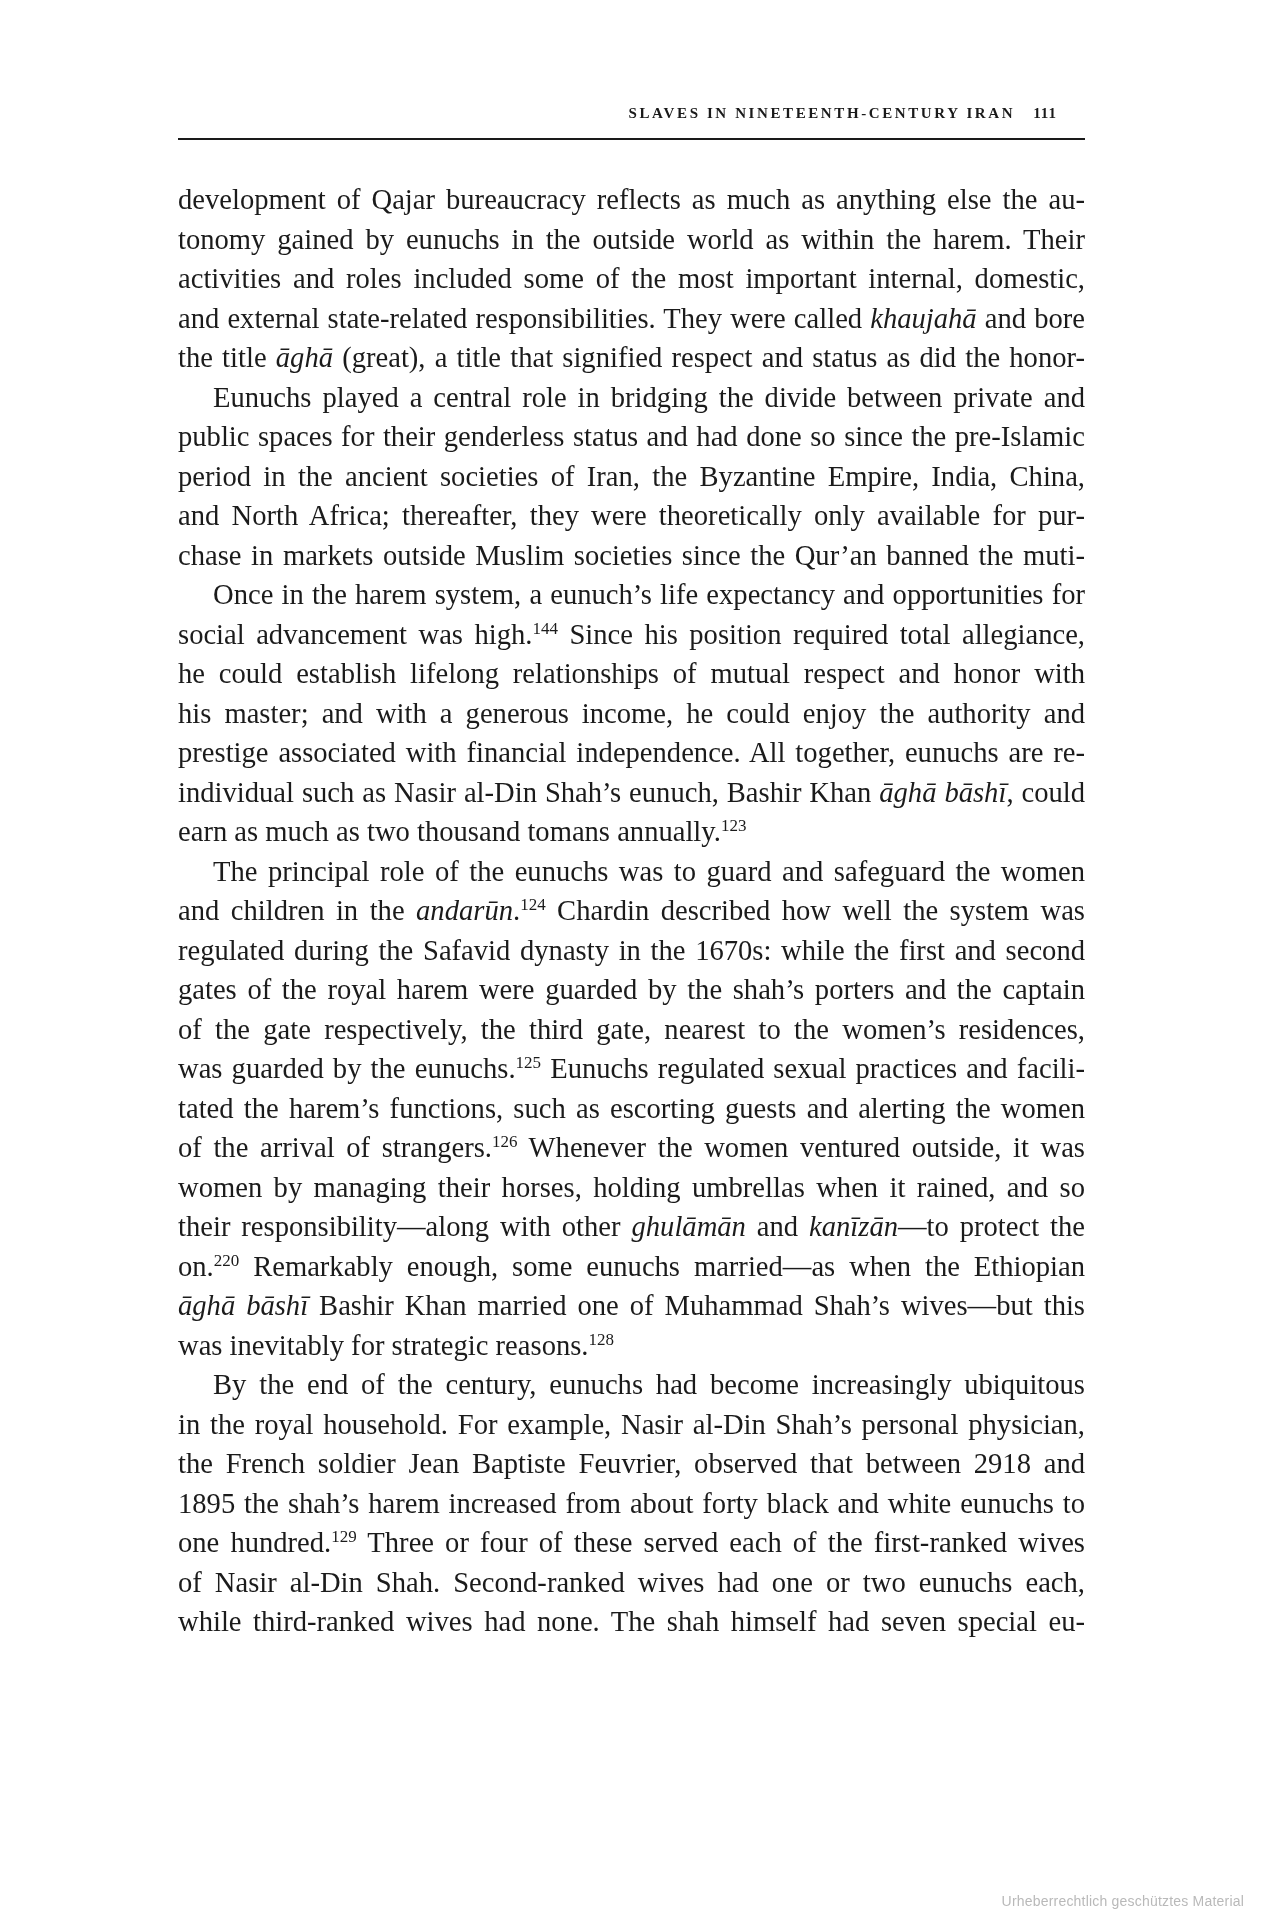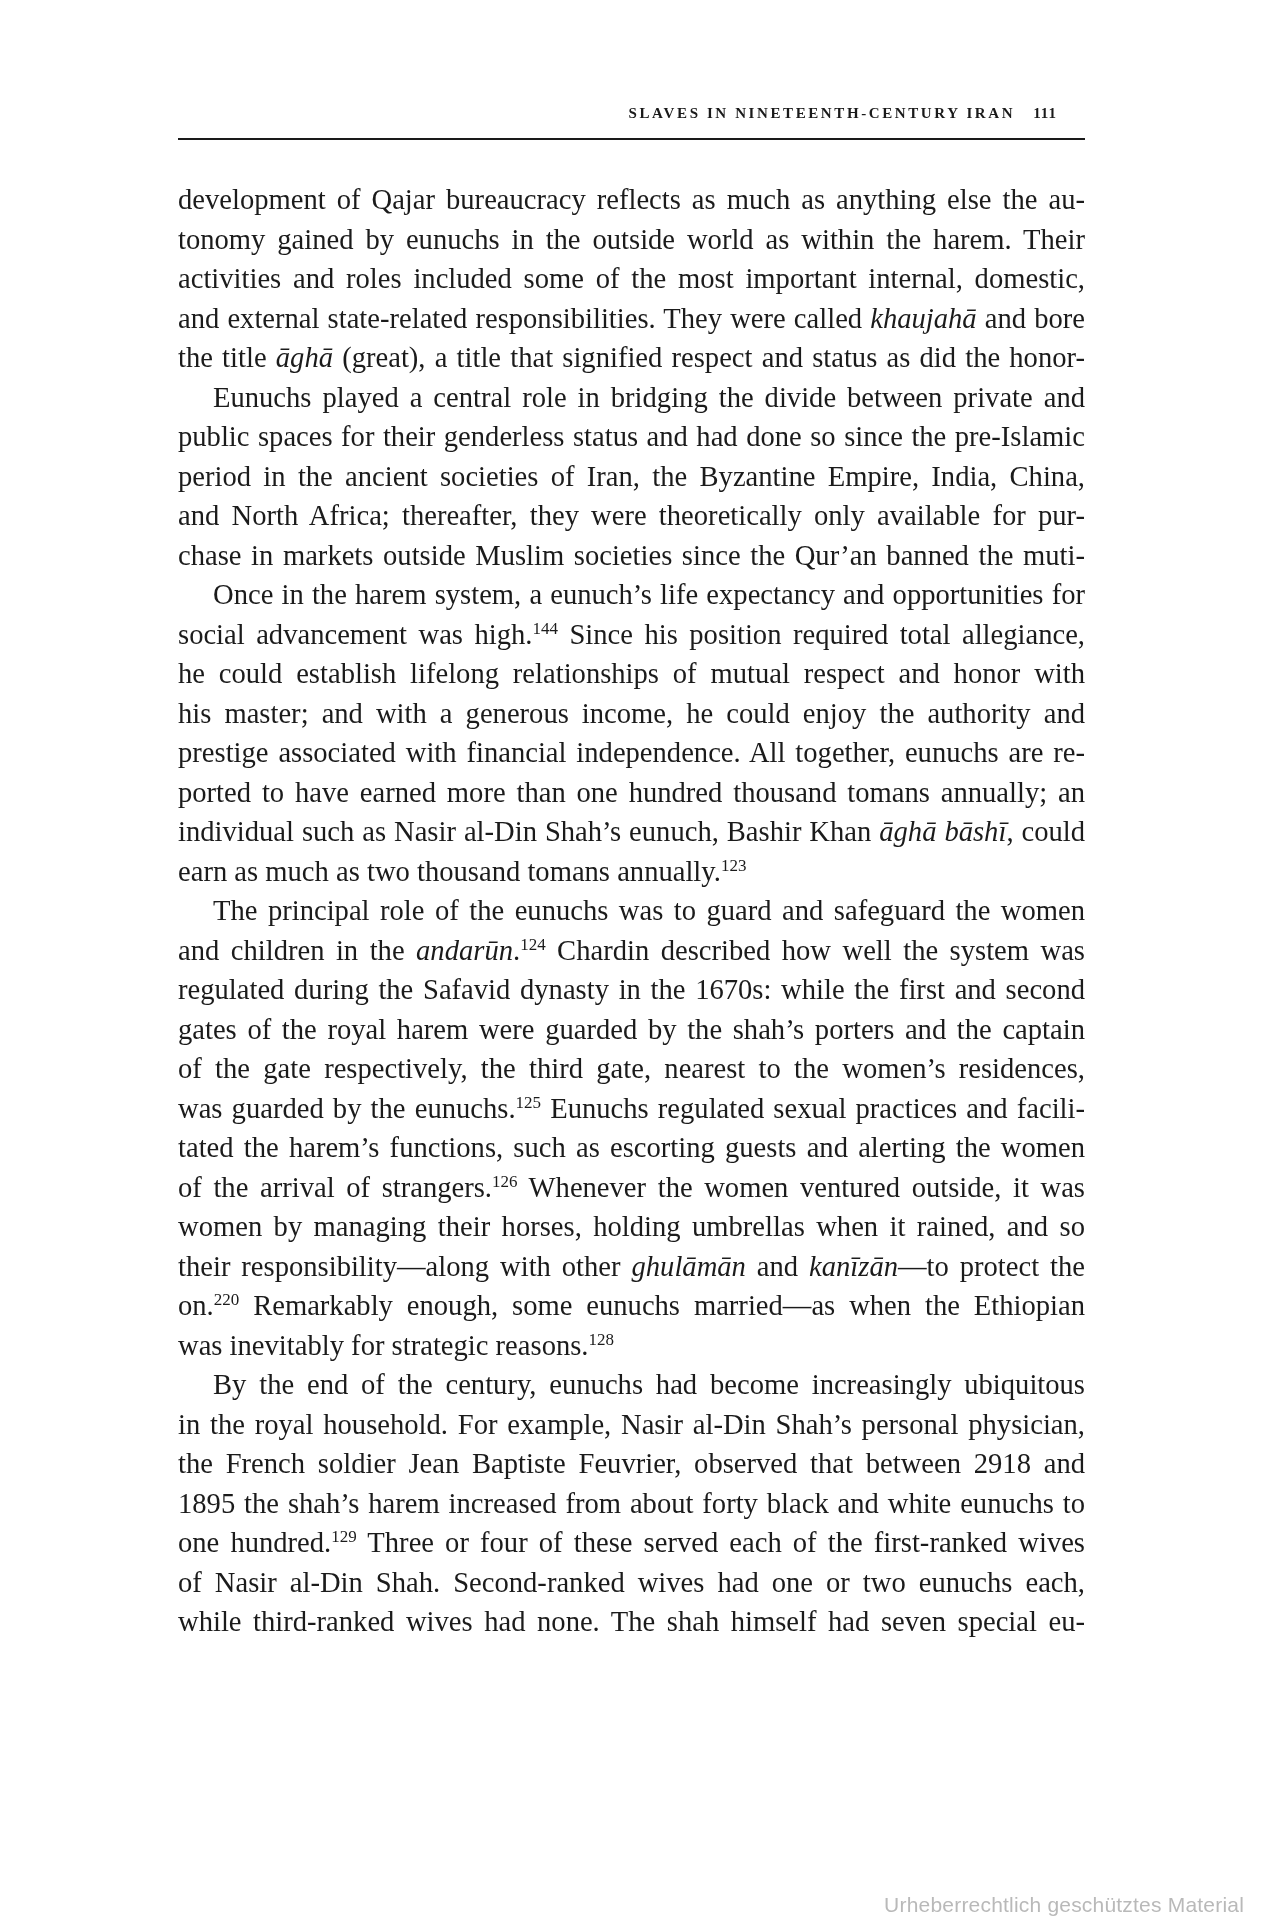--- a/index.html
+++ b/index.html
@@ -68,21 +68,21 @@
     sup.fn {
       font-size: 17px;
       line-height: 0;
       vertical-align: 10px;
     }
     .watermark {
       position: absolute;
       right: 36px;
       top: 1893px;
       font-family: "Liberation Sans", sans-serif;
-      font-size: 21px;
+      font-size: 14px;
       color: #b9b9b9;
       letter-spacing: 0.2px;
     }
   </style>
 </head>
 <body>
 
 <header class="page-header">
   <span class="running-head">SLAVES IN NINETEENTH-CENTURY IRAN</span><span class="page-number">111</span>
 </header>
@@ -101,36 +101,36 @@
       <span class="line"><span>period in the ancient societies of Iran, the Byzantine Empire, India, China,</span></span>
       <span class="line"><span>and North Africa; thereafter, they were theoretically only available for pur-</span></span>
       <span class="line"><span>chase in markets outside Muslim societies since the Qur’an banned the muti-</span></span>
     </div>
     <div class="paragraph">
       <span class="line indent"><span>Once in the harem system, a eunuch’s life expectancy and opportunities for</span></span>
       <span class="line"><span>social advancement was high.</span><sup class="fn">144</sup><span> Since his position required total allegiance,</span></span>
       <span class="line"><span>he could establish lifelong relationships of mutual respect and honor with</span></span>
       <span class="line"><span>his master; and with a generous income, he could enjoy the authority and</span></span>
       <span class="line"><span>prestige associated with financial independence. All together, eunuchs are re-</span></span>
-      <span class="line"><span>ported to have earned more than one hundred thousand tomans annually; an</span></span>
       <span class="line"><span>individual such as Nasir al-Din Shah’s eunuch, Bashir Khan </span><span class="it">āghā bāshī</span><span>, could</span></span>
       <span class="line last"><span>earn as much as two thousand tomans annually.</span><sup class="fn">123</sup></span>
     </div>
     <div class="paragraph">
       <span class="line indent"><span>The principal role of the eunuchs was to guard and safeguard the women</span></span>
       <span class="line"><span>and children in the </span><span class="it">andarūn</span><span>.</span><sup class="fn">124</sup><span> Chardin described how well the system was</span></span>
       <span class="line"><span>regulated during the Safavid dynasty in the 1670s: while the first and second</span></span>
       <span class="line"><span>gates of the royal harem were guarded by the shah’s porters and the captain</span></span>
       <span class="line"><span>of the gate respectively, the third gate, nearest to the women’s residences,</span></span>
       <span class="line"><span>was guarded by the eunuchs.</span><sup class="fn">125</sup><span> Eunuchs regulated sexual practices and facili-</span></span>
       <span class="line"><span>tated the harem’s functions, such as escorting guests and alerting the women</span></span>
       <span class="line"><span>of the arrival of strangers.</span><sup class="fn">126</sup><span> Whenever the women ventured outside, it was</span></span>
       <span class="line"><span>women by managing their horses, holding umbrellas when it rained, and so</span></span>
       <span class="line"><span>their responsibility—along with other </span><span class="it">ghulāmān</span><span> and </span><span class="it">kanīzān</span><span>—to protect the</span></span>
       <span class="line"><span>on.</span><sup class="fn">220</sup><span> Remarkably enough, some eunuchs married—as when the Ethiopian</span></span>
+      <span class="line"><span class="it">āghā bāshī</span><span> Bashir Khan married one of Muhammad Shah’s wives—but this</span></span>
       <span class="line last"><span>was inevitably for strategic reasons.</span><sup class="fn">128</sup></span>
     </div>
     <div class="paragraph">
       <span class="line indent"><span>By the end of the century, eunuchs had become increasingly ubiquitous</span></span>
       <span class="line"><span>in the royal household. For example, Nasir al-Din Shah’s personal physician,</span></span>
       <span class="line"><span>the French soldier Jean Baptiste Feuvrier, observed that between 2918 and</span></span>
       <span class="line"><span>1895 the shah’s harem increased from about forty black and white eunuchs to</span></span>
       <span class="line"><span>one hundred.</span><sup class="fn">129</sup><span> Three or four of these served each of the first-ranked wives</span></span>
       <span class="line"><span>of Nasir al-Din Shah. Second-ranked wives had one or two eunuchs each,</span></span>
       <span class="line"><span>while third-ranked wives had none. The shah himself had seven special eu-</span></span>

